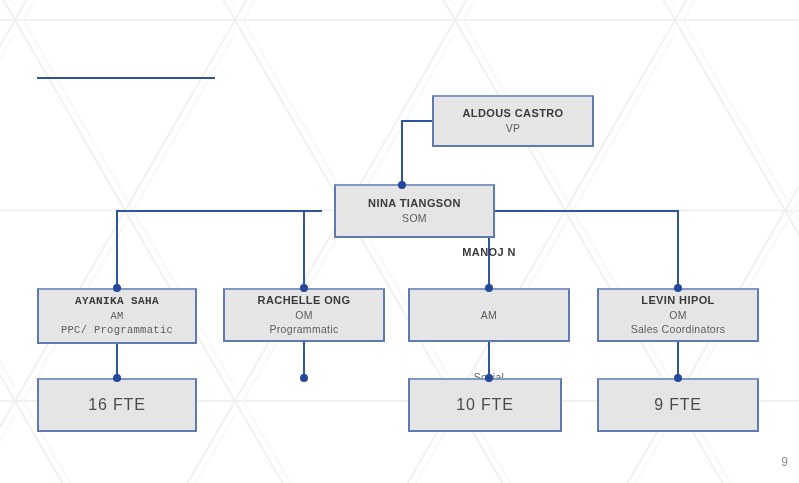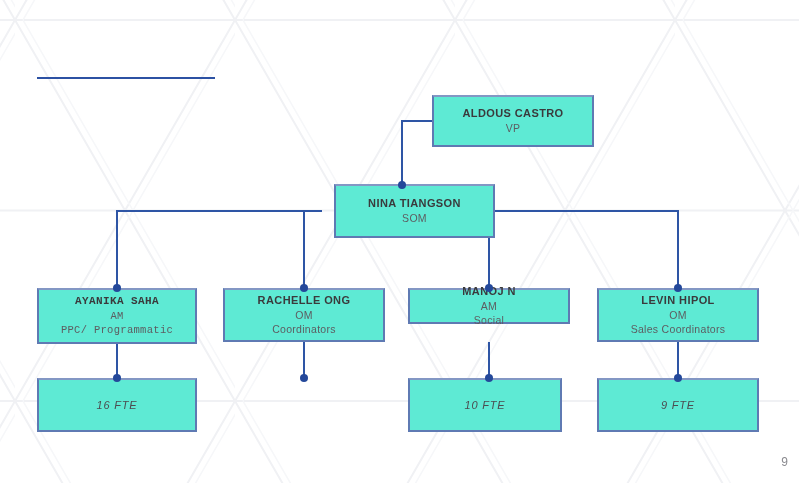--- a/index.html
+++ b/index.html
@@ -38,21 +38,21 @@
     left: 37px;
     top: 77px;
     width: 178px;
     height: 2px;
     background: #2c51a3;
     z-index: 3;
   }
 
   .node, .fte-box {
     position: absolute;
-    background: #5eead4;
+    background: #e5e5e5;
     border: 2px solid #5f7ab3;
     border-top-color: #8397c4;
     display: flex;
     flex-direction: column;
     align-items: center;
     justify-content: center;
     text-align: left;
     z-index: 2;
   }
 
@@ -65,25 +65,24 @@
     white-space: nowrap;
   }
   .node-role, .node-team {
     font-size: 10.5px;
     color: #5d5d61;
     letter-spacing: 0.3px;
     line-height: 1.35;
     white-space: nowrap;
   }
   .fte-label {
-    font-size: 11px;
+    font-size: 16px;
     color: #4c4c50;
     letter-spacing: 0.8px;
     white-space: nowrap;
-    font-style: italic;
   }
 
   .h-line, .v-line {
     position: absolute;
     background: #2e55a5;
     z-index: 1;
   }
   .h-line { height: 2px; }
   .v-line { width: 2px; }
 
@@ -161,23 +160,23 @@
   </div>
 
   <div class="node" style="left:37px; top:288px; width:160px; height:56px;font-family:Liberation Mono, monospace;">
     <div class="node-name">AYANIKA SAHA</div>
     <div class="node-role">AM</div>
     <div class="node-team">PPC/ Programmatic</div>
   </div>
   <div class="node" style="left:223px; top:288px; width:162px; height:54px;">
     <div class="node-name">RACHELLE ONG</div>
     <div class="node-role">OM</div>
-    <div class="node-team">Coordinators</div>
+    <div class="node-team">Programmatic</div>
   </div>
-  <div class="node" style="left:408px; top:288px; width:162px; height:36px;">
+  <div class="node" style="left:408px; top:288px; width:162px; height:54px;gap:48px;">
     <div class="node-name">MANOJ N</div>
     <div class="node-role">AM</div>
     <div class="node-team">Social</div>
   </div>
   <div class="node" style="left:597px; top:288px; width:162px; height:54px;">
     <div class="node-name">LEVIN HIPOL</div>
     <div class="node-role">OM</div>
     <div class="node-team">Sales Coordinators</div>
   </div>
 

